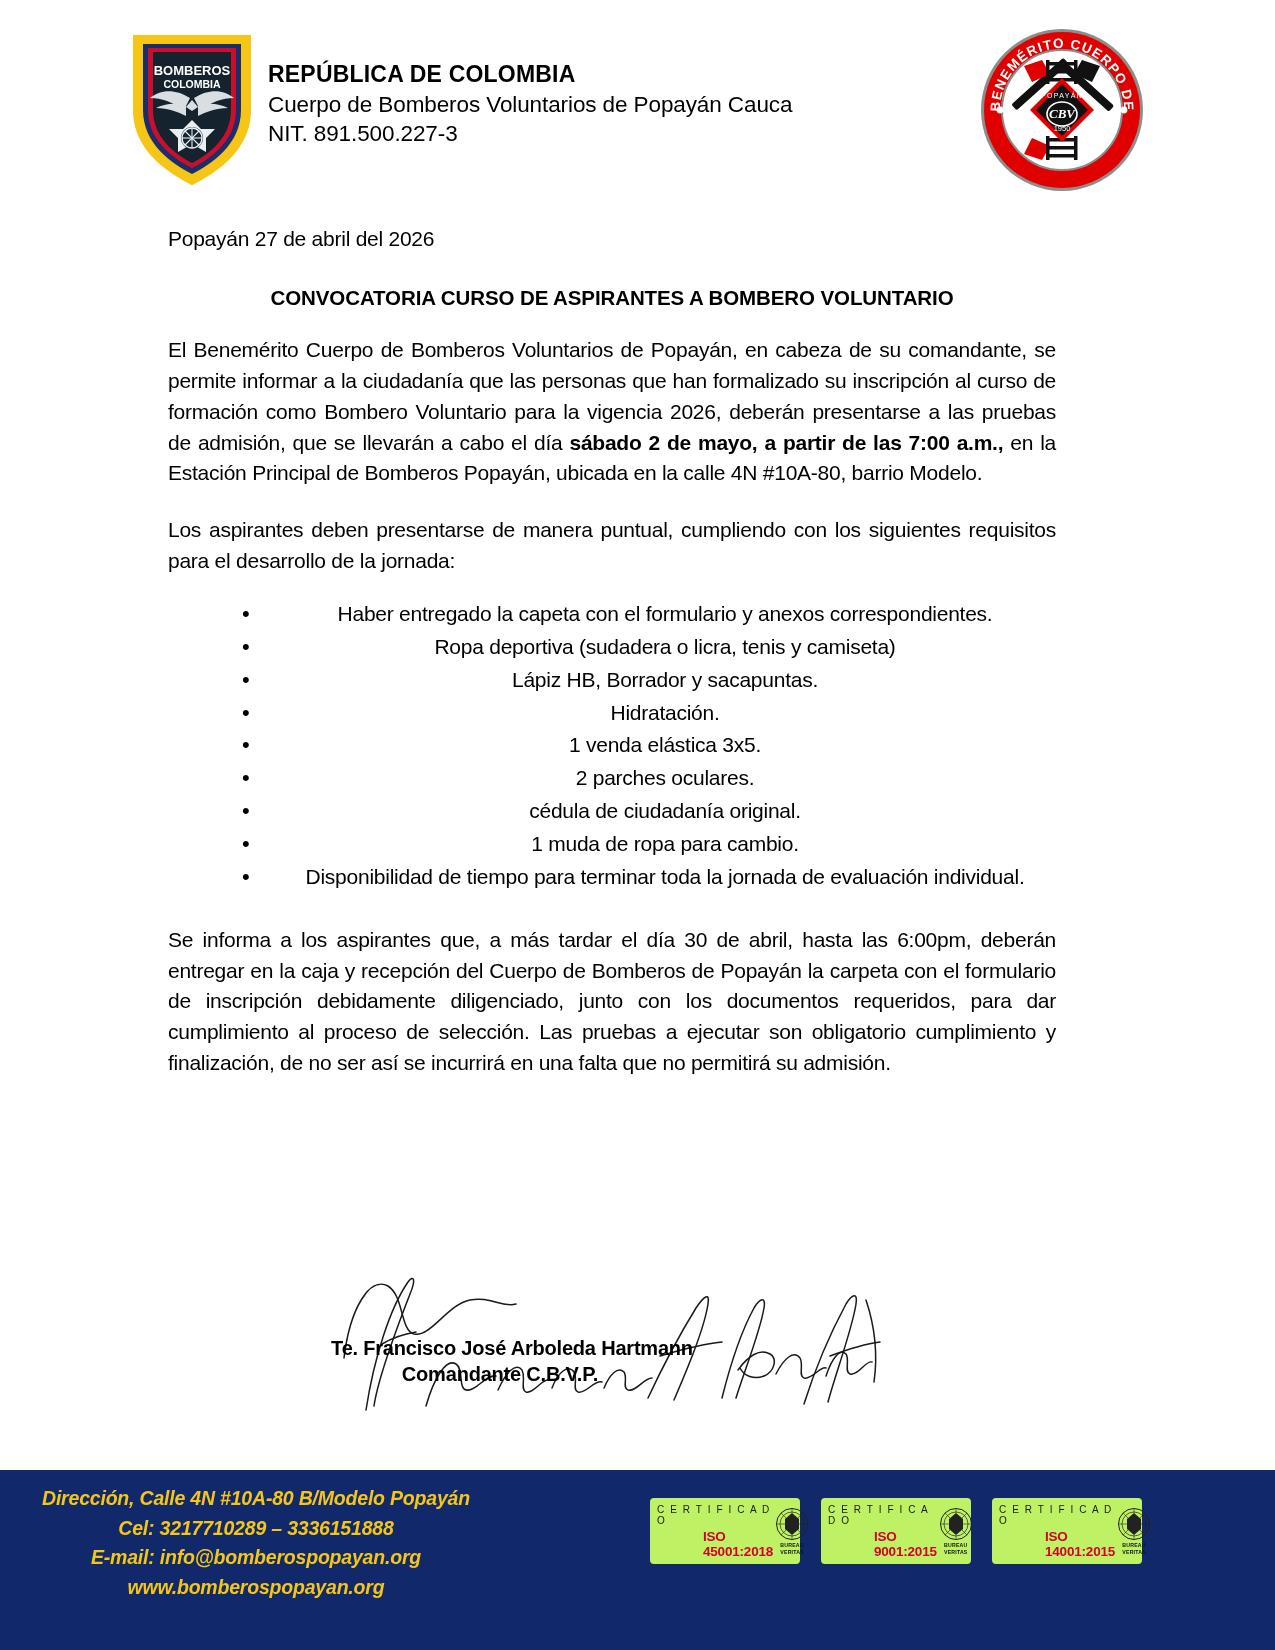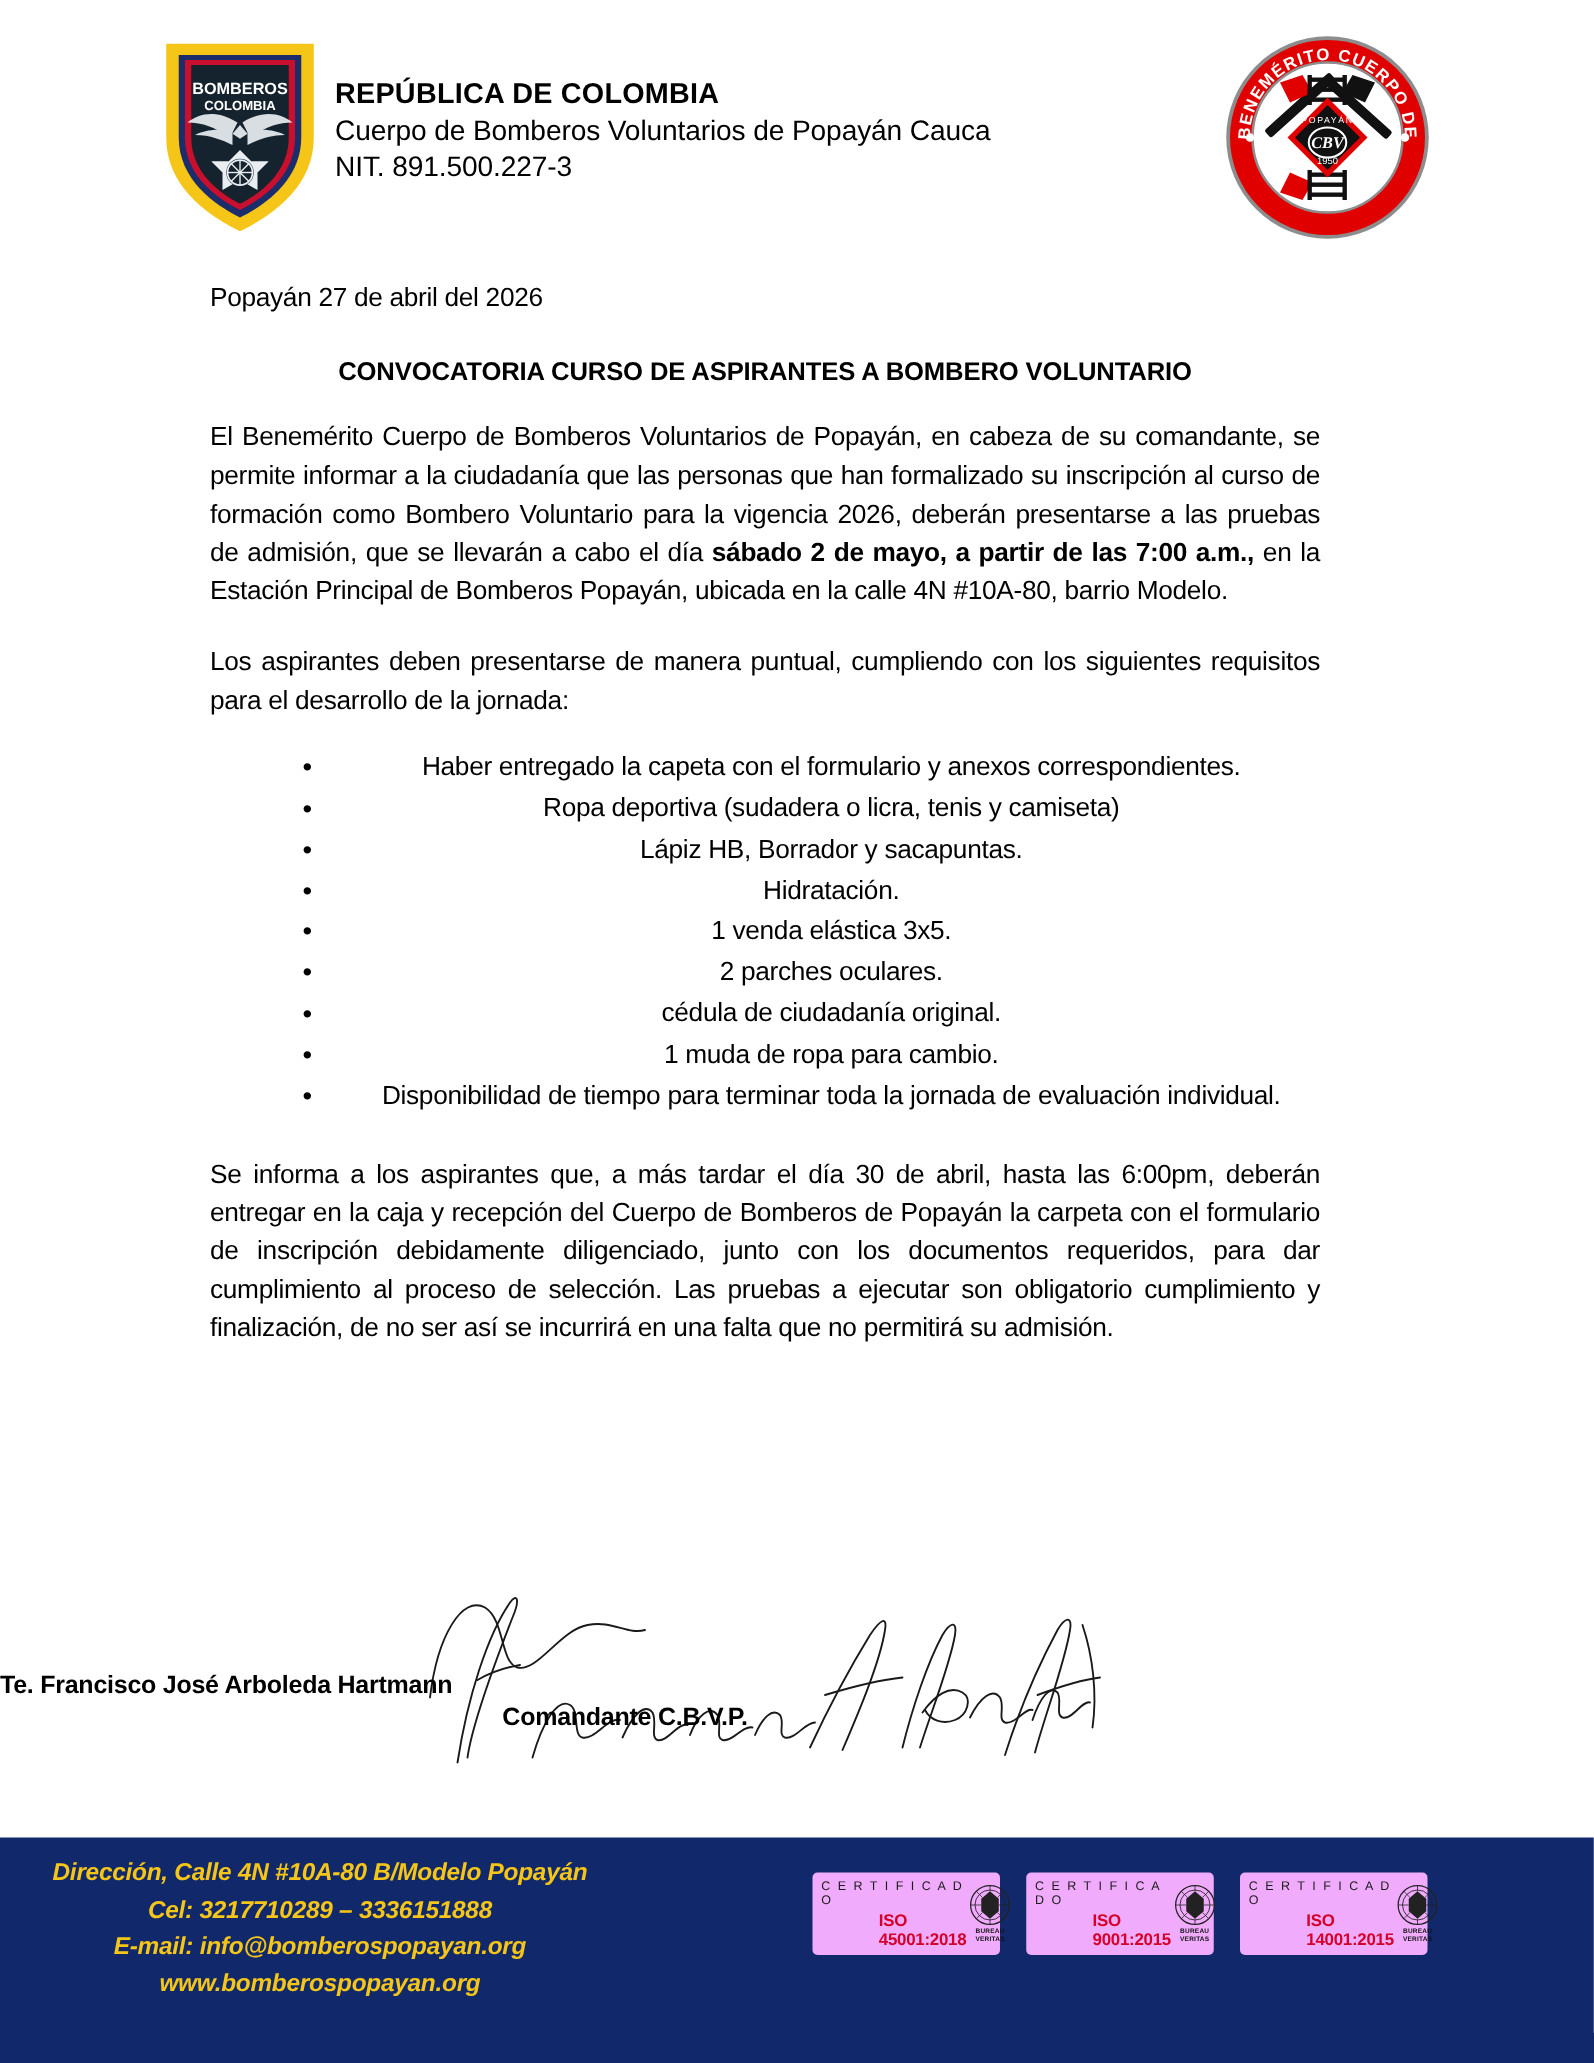--- a/index.html
+++ b/index.html
@@ -82,21 +82,22 @@
     font-size:22px;
     line-height:1.47;
   }
 
   
   .sig-wrap{
     position:absolute;left:330px;top:1238px;width:560px;height:175px;
   }
   .sig-svg{position:absolute;left:0;top:0;}
   .sig-name{
-    position:absolute;left:0;top:1337px;width:1000px;
+    position:absolute;left:12px;top:1337px;width:1000px;
+    text-align:center;
     font-size:20px;font-weight:bold;letter-spacing:-.2px;
   }
   .sig-role{
     position:absolute;left:0;top:1363px;width:1000px;
     text-align:center;
     font-size:20px;font-weight:bold;letter-spacing:-.2px;
   }
 
   
   .footer{
@@ -112,21 +113,21 @@
     text-align:center;
   }
   .footer-contact div{white-space:nowrap;}
 
   .badges{
     position:absolute;left:650px;top:28px;
     display:flex;gap:21px;
   }
   .badge{
     width:150px;height:66px;
-    background:#f0abfc;
+    background:#bef264;
     border-radius:4px;
     display:flex;align-items:center;
     padding:0 7px;
     box-sizing:border-box;
   }
   .badge-txt{flex:1;}
   .badge-l1{
     font-size:10px;letter-spacing:1.6px;color:#1a1a1a;
     font-weight:normal;margin-bottom:3px;
   }

